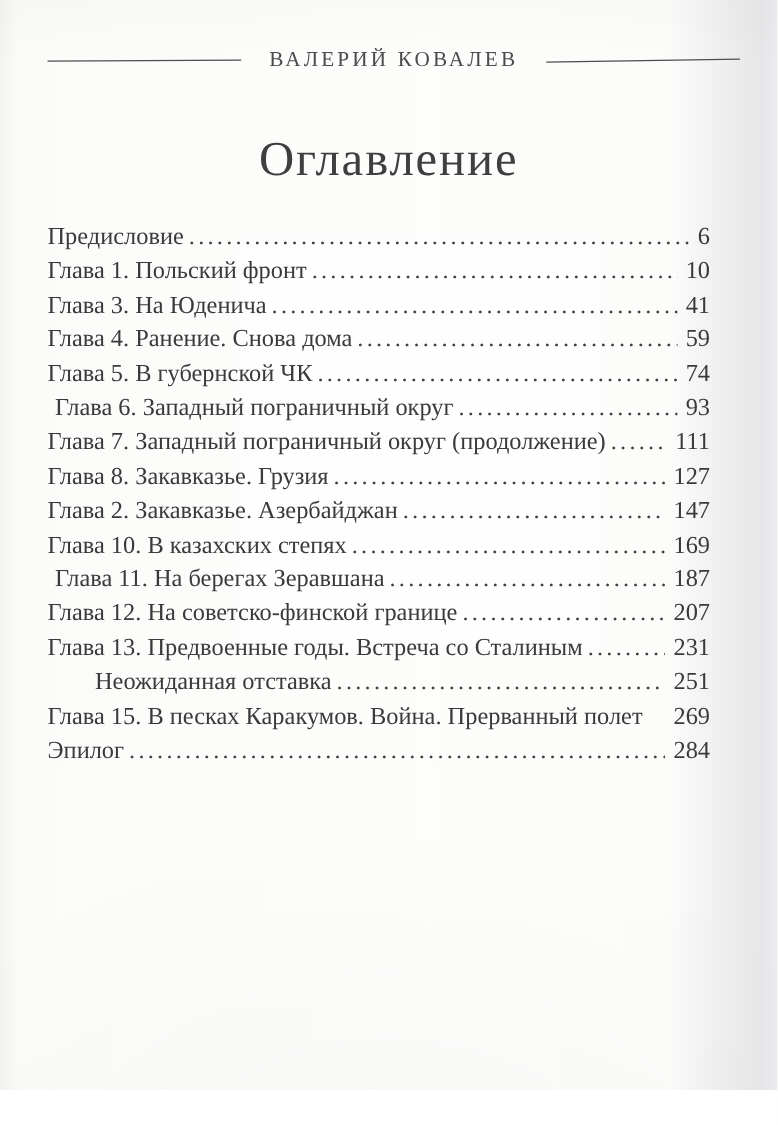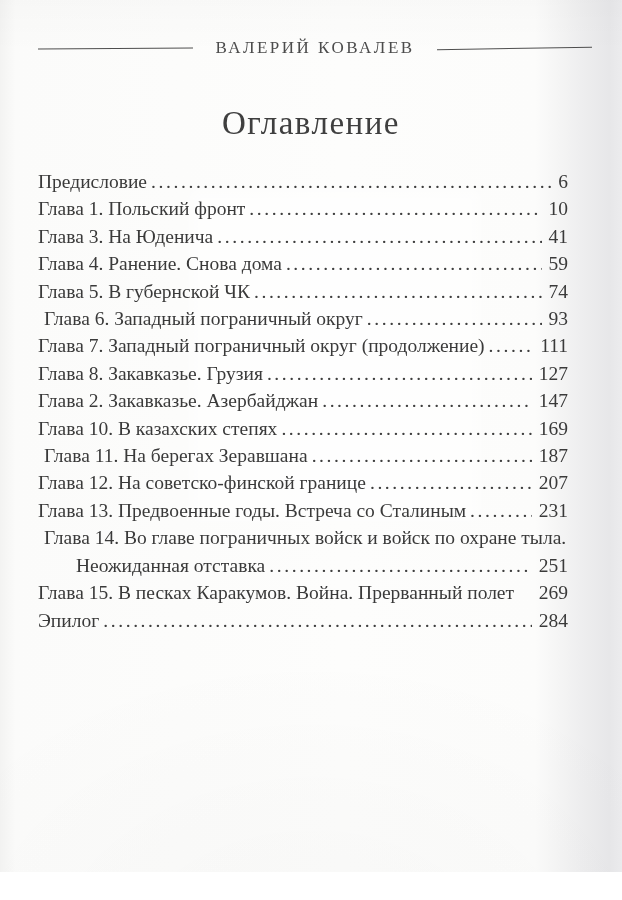--- a/index.html
+++ b/index.html
@@ -60,21 +60,21 @@
     font-size: 17px;
     letter-spacing: 2.5px;
     color: #4c4c4c;
     white-space: nowrap;
   }
 
   .toc-title {
     position: relative;
     margin-top: 47px;
     text-align: center;
-    font-size: 33px;
+    font-size: 39px;
     letter-spacing: 1.5px;
     color: #3f3f3f;
     font-weight: 400;
     z-index: 1;
   }
 
   .toc {
     position: relative;
     margin: 26px 54px 0 38px;
     z-index: 1;
@@ -176,23 +176,20 @@
       <div class="toc-row">
         <span class="toc-text">Глава 12. На советско-финской границе</span>
         <span class="leader"></span>
         <span class="toc-page">207</span>
       </div>
       <div class="toc-row">
         <span class="toc-text">Глава 13. Предвоенные годы. Встреча со Сталиным</span>
         <span class="leader"></span>
         <span class="toc-page">231</span>
       </div>
-      <div class="toc-row" style="padding-left: 6px;">
-        <span class="toc-text">Глава 14. Во главе пограничных войск и войск по охране тыла.</span>
-      </div>
       <div class="toc-row" style="padding-left: 38px;">
         <span class="toc-text">Неожиданная отставка</span>
         <span class="leader"></span>
         <span class="toc-page">251</span>
       </div>
       <div class="toc-row">
         <span class="toc-text">Глава 15. В песках Каракумов. Война. Прерванный полет</span>
         <span class="spacer"></span>
         <span class="toc-page">269</span>
       </div>

